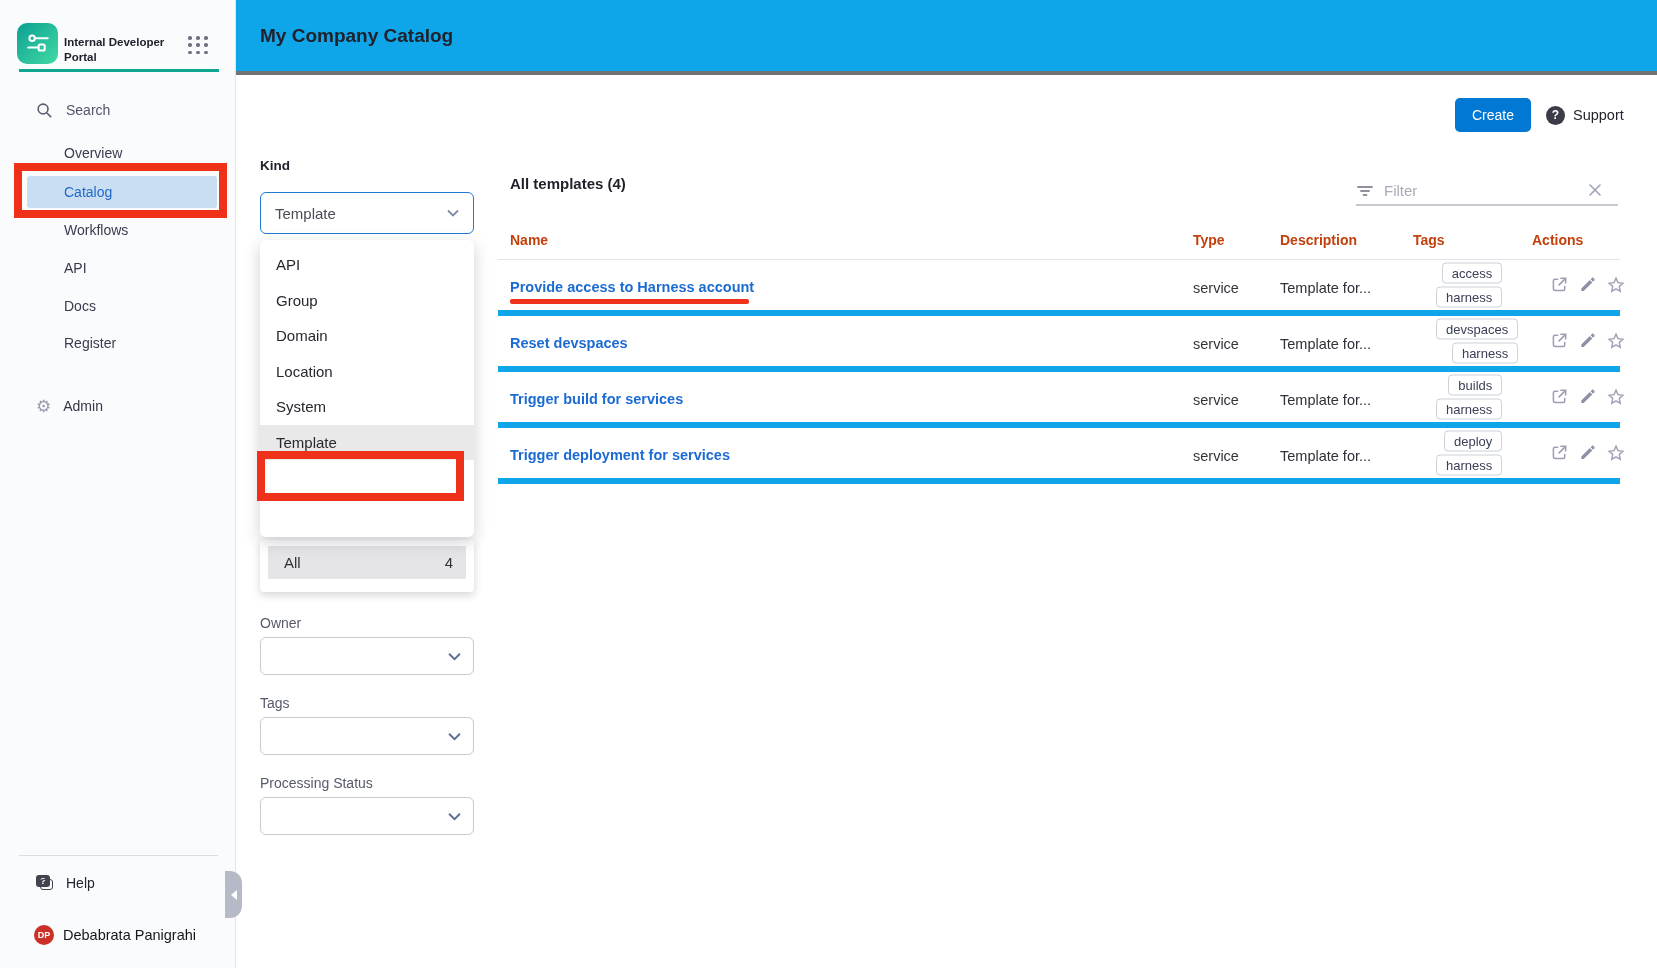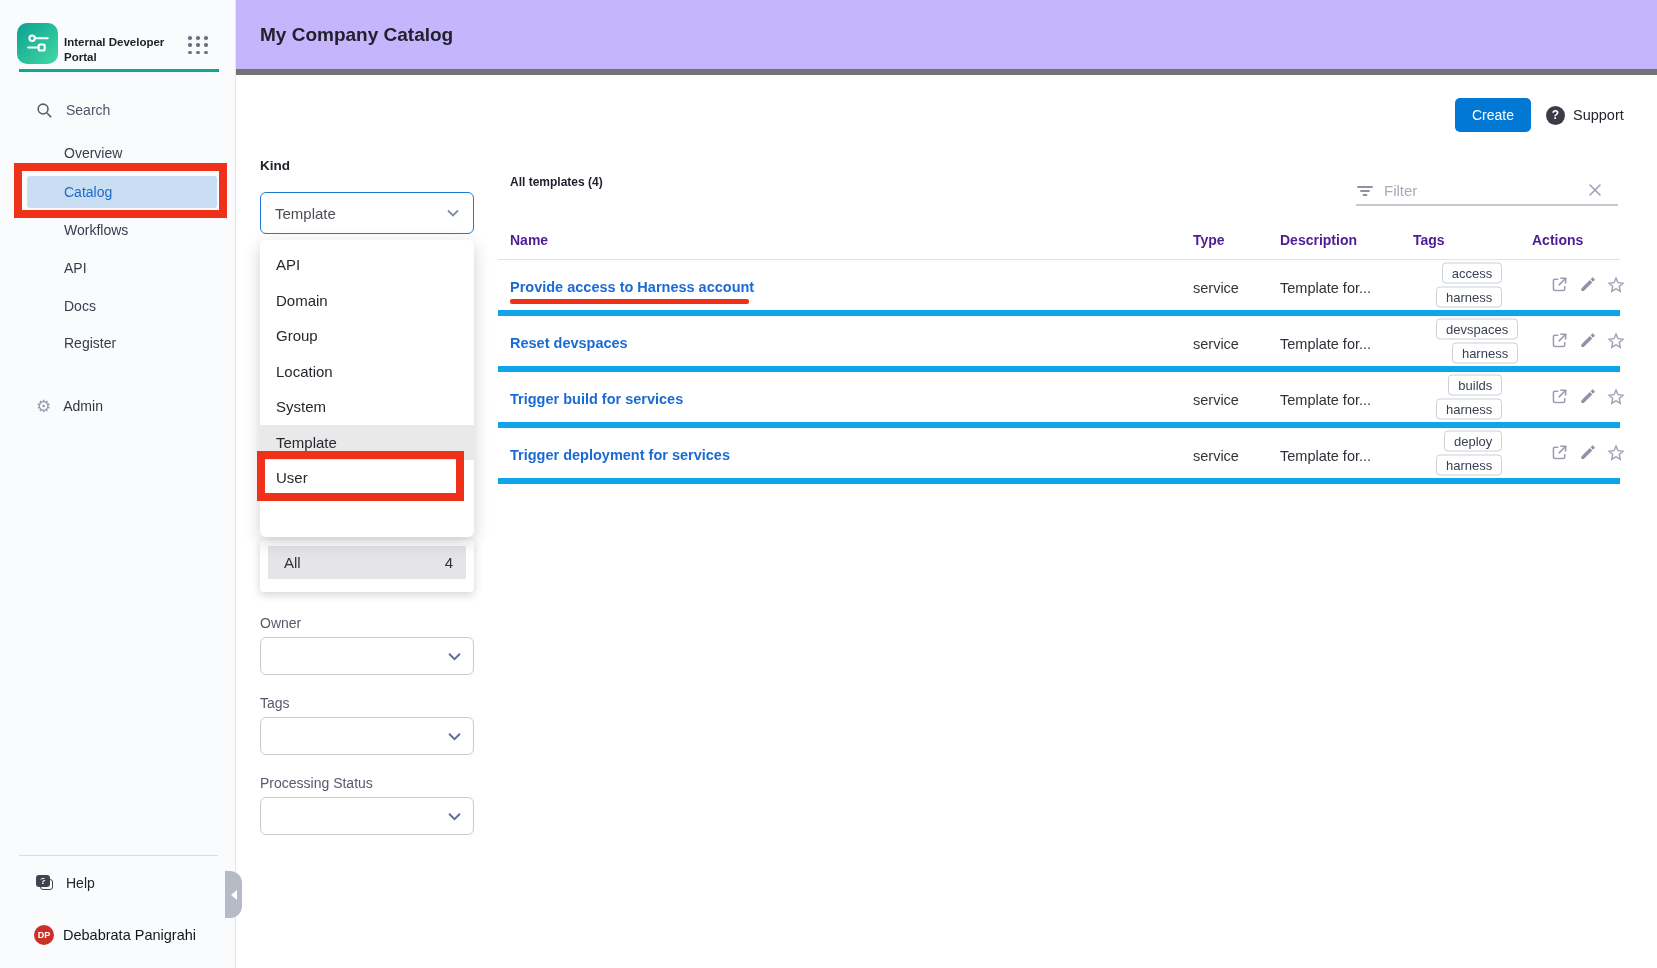--- a/index.html
+++ b/index.html
@@ -50,22 +50,22 @@
             font-size:9px; font-weight:bold; display:flex; align-items:center; justify-content:center; }
   .user-name { font-size:14.5px; color:#15161e; }
 
   .collapse-handle { position:absolute; left:225px; top:871px; width:17px; height:47px;
                      background:#b6bac7; border-radius:0 12px 12px 0; z-index:3; cursor:pointer;
                      display:flex; align-items:center; justify-content:center; }
   .collapse-handle i { width:0; height:0; border-top:5px solid transparent;
                        border-bottom:5px solid transparent; border-right:6px solid #fff; }
 
   
-  .main-header { position:absolute; left:236px; top:0; width:1421px; height:75px; background:#c4b5fd;
-                 border-bottom:6px solid #737373; display:flex; align-items:center; padding-left:24px; }
+  .main-header { position:absolute; left:236px; top:0; width:1421px; height:75px; background:#0ea5e9;
+                 border-bottom:4px solid #737373; display:flex; align-items:center; padding-left:24px; }
   .page-title { font-size:19px; font-weight:bold; color:#20212b; }
 
   .create-btn { position:absolute; left:1455px; top:98px; width:76px; height:34px;
                 background:#0278d5; border:none; border-radius:5px; color:#fff; font-size:14px;
                 font-family:"Liberation Sans", sans-serif; cursor:pointer; }
   .support { position:absolute; left:1546px; top:98px; height:34px; display:flex;
              align-items:center; gap:8px; cursor:pointer; }
   .q-circle { width:19px; height:19px; border-radius:50%; background:#3b3c48; color:#fff;
               font-size:12px; font-weight:bold; display:flex; align-items:center; justify-content:center; }
   .support span.lbl { font-size:14.5px; color:#24252e; }
@@ -89,33 +89,33 @@
                border-radius:4px; box-shadow:0 3px 9px rgba(40,41,61,.20); z-index:5; }
   .kind-all-row { margin:6px 8px 0 8px; height:33px; background:#e5e5e8; border-radius:1px;
                   display:flex; align-items:center; justify-content:space-between;
                   padding:0 13px 0 16px; font-size:15px; color:#303139; cursor:pointer; }
 
   .sel-box { position:absolute; left:260px; width:214px; height:38px; background:#fff;
              border:1px solid #c7cbd3; border-radius:6px; cursor:pointer; }
   .sel-box .chev { position:absolute; right:12px; top:14px; }
 
   
-  .tbl-title { position:absolute; left:510px; top:175px; font-size:12px; font-weight:bold; color:#1f202a; }
+  .tbl-title { position:absolute; left:510px; top:175px; font-size:15px; font-weight:bold; color:#1f202a; }
 
   .filter-wrap { position:absolute; left:1356px; top:177px; width:262px; height:29px;
                  border-bottom:2px solid #c7c8cd; display:flex; align-items:center; }
   .filter-wrap input { border:none; outline:none; background:transparent; width:180px;
                        font-size:15px; color:#3a3b44; margin-left:10px;
                        font-family:"Liberation Sans", sans-serif; }
   .filter-wrap input::placeholder { color:#a9abb6; }
   .clear-x { position:absolute; right:14px; top:4px; width:18px; height:18px; cursor:pointer; }
 
   .table { position:absolute; left:498px; top:226px; width:1122px; }
   .t-head { position:relative; height:34px; border-bottom:1px solid #e2e4e8; }
-  .t-head span { position:absolute; top:6px; font-size:14px; font-weight:bold; color:#4c1d95; }
+  .t-head span { position:absolute; top:6px; font-size:14px; font-weight:bold; color:#c2410c; }
   .c-name { left:12px; } .c-type { left:695px; } .c-desc { left:782px; }
   .c-tags { left:915px; } .c-actions { left:1034px; }
   .t-row { position:relative; height:56px; border-bottom:6px solid #0ea5e9; }
   .t-row .name { position:absolute; left:12px; top:19px; font-size:14.5px; font-weight:bold;
                  color:#1b6bd3; cursor:pointer; }
   .t-row .type { position:absolute; left:695px; top:20px; font-size:14.5px; color:#33343b; }
   .t-row .desc { position:absolute; left:782px; top:20px; font-size:14.5px; color:#2f3038; }
   .t-row .tags { position:absolute; left:938px; top:50%; transform:translateY(-50%);
                  display:flex; flex-direction:column; align-items:flex-end; gap:3px; }
   .chip { border:1px solid #cbd0d8; border-radius:4px; background:#fff; padding:2px 9px;
@@ -229,26 +229,25 @@
 
   <div class="kind-card">
     <div class="kind-all-row">
       <span>All</span>
       <span>4</span>
     </div>
   </div>
 
   <div class="dropdown">
     <div class="opt">API</div>
+    <div class="opt">Group</div>
     <div class="opt">Domain</div>
-    <div class="opt">Group</div>
     <div class="opt">Location</div>
     <div class="opt">System</div>
     <div class="opt selected">Template</div>
-    <div class="opt">User</div>
   </div>
 
   <div class="f-label" style="top:615px">Owner</div>
   <div class="sel-box" style="top:637px">
     <span class="chev">
       <svg width="13" height="9" viewBox="0 0 12 8" fill="none" stroke="#5c6e92" stroke-width="1.8">
           <path d="M1 1.5 L6 6.5 L11 1.5"></path>
         </svg>
     </span>
   </div>

